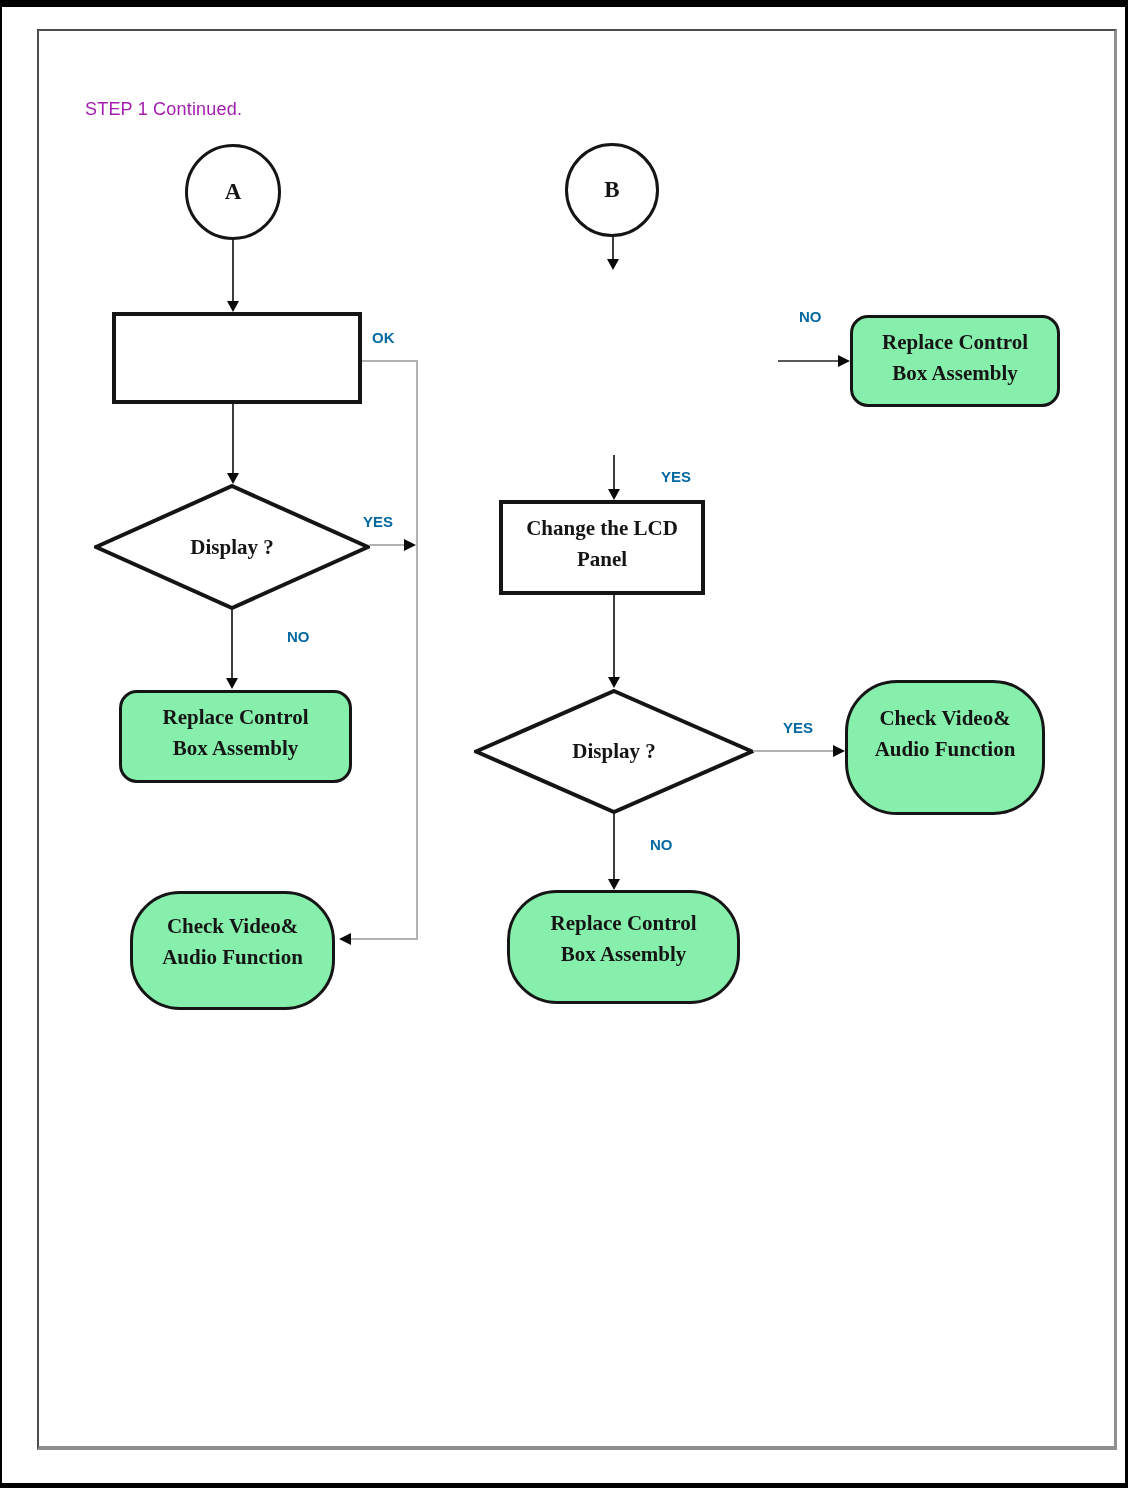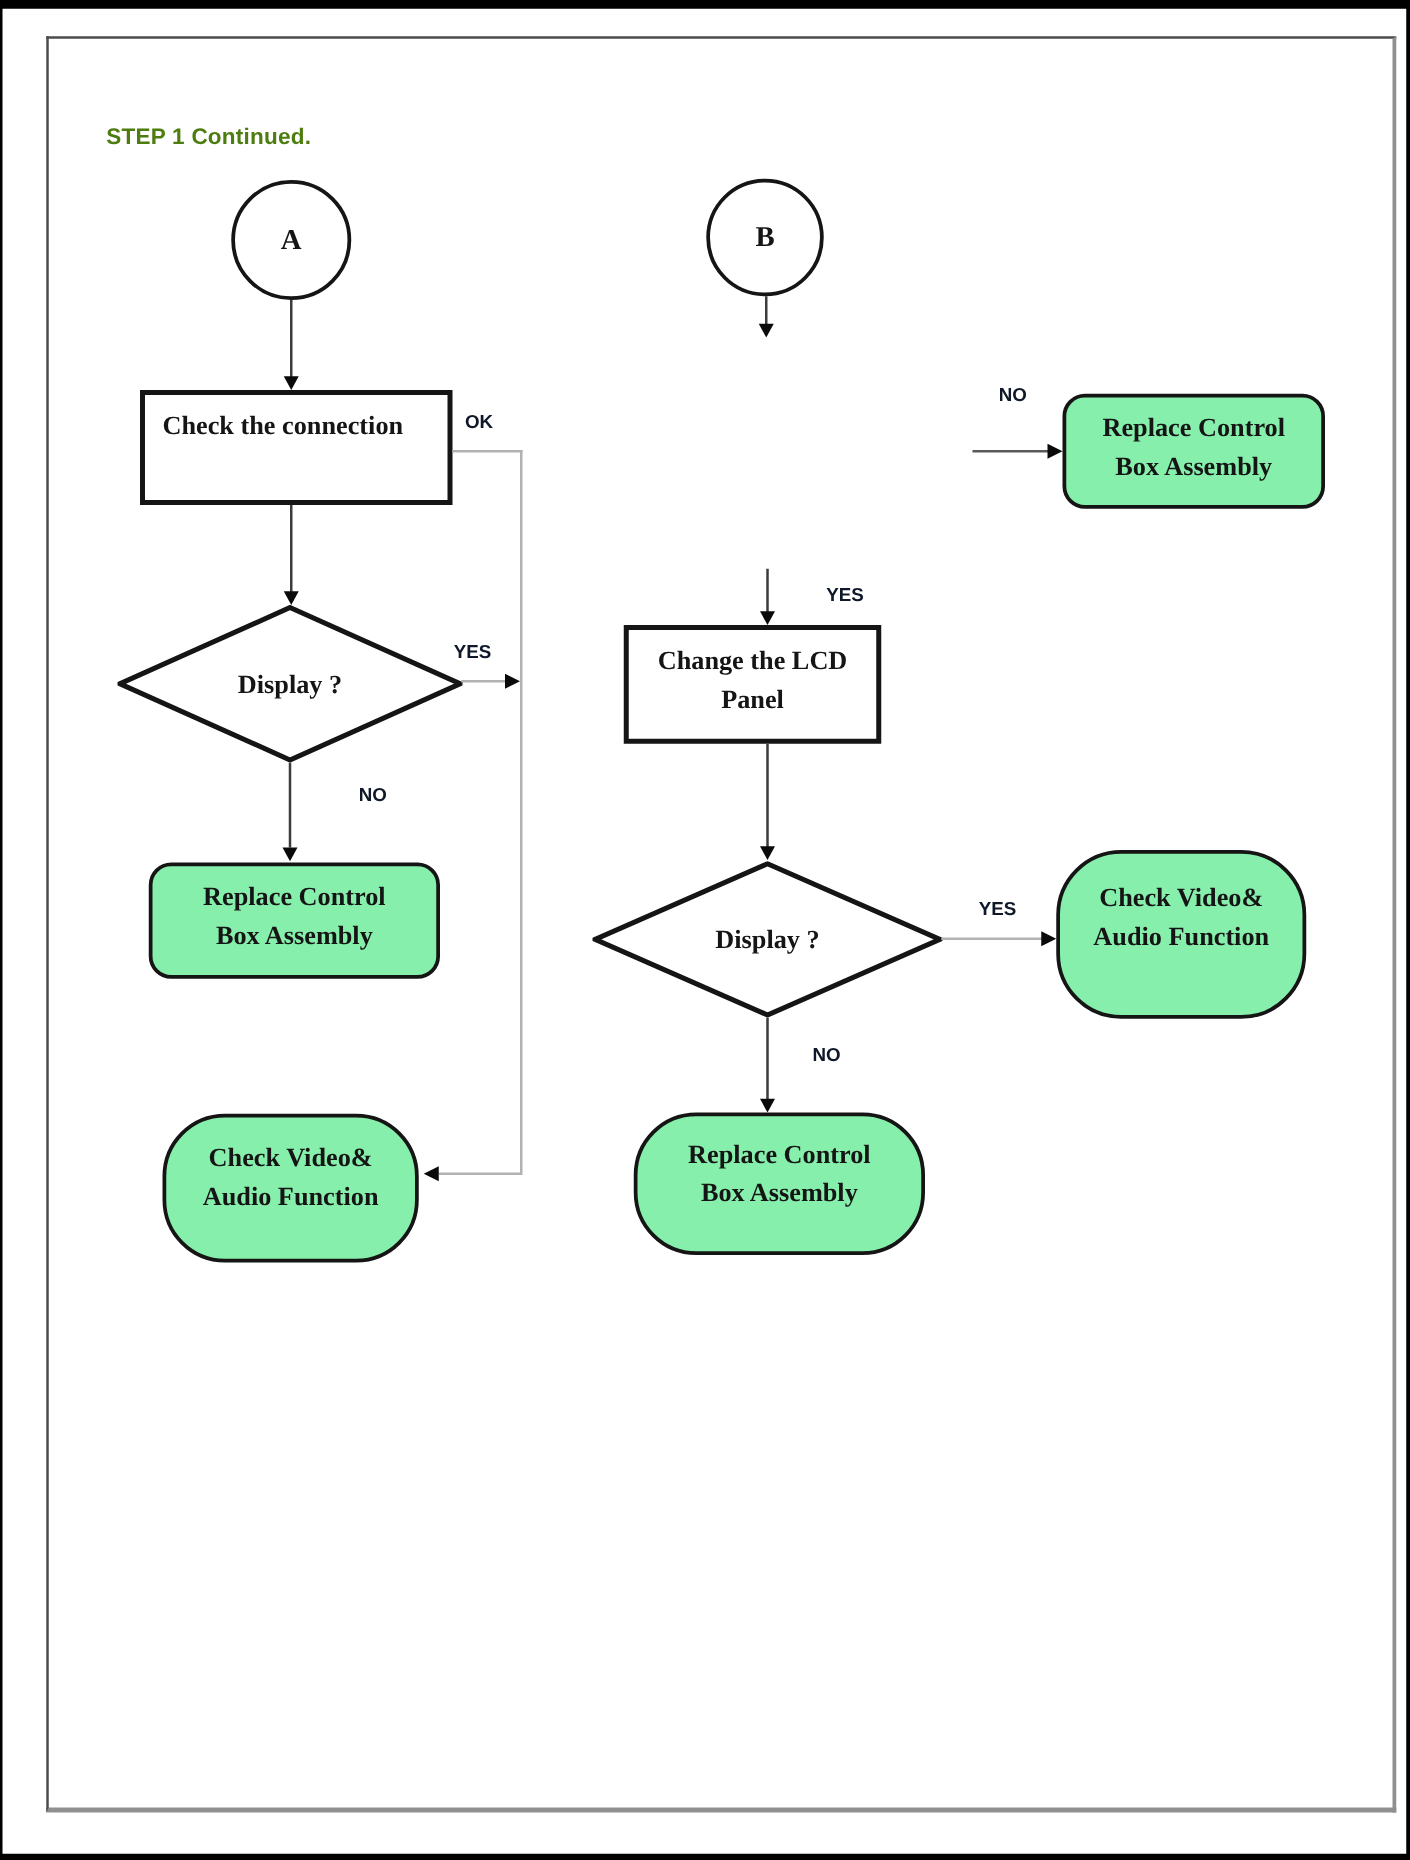--- a/index.html
+++ b/index.html
@@ -9,22 +9,22 @@
     font-family:"Liberation Serif", serif;overflow:hidden;
   }
   .sheet{
     position:absolute;left:35px;top:22px;width:1080px;height:1421px;
     box-sizing:border-box;background:transparent;
     border-top:2px solid #4c4c4c;border-left:2px solid #4c4c4c;
     border-right:3px solid #8f8f8f;border-bottom:4px solid #8f8f8f;
   }
   .title{
     position:absolute;left:83px;top:92px;
-    font-family:"Liberation Sans", sans-serif;font-weight:bold;
-    font-size:18px;color:#4d7c0f;letter-spacing:0.2px;
+    font-family:"Liberation Sans", sans-serif;font-weight:normal;
+    font-size:18px;color:#a21caf;letter-spacing:0.2px;
   }
   .circle{
     position:absolute;box-sizing:border-box;border:3px solid #151515;border-radius:50%;
     display:flex;align-items:center;justify-content:center;background:#fff;
     font-weight:bold;font-size:23px;color:#151515;
   }
   .rect{
     position:absolute;box-sizing:border-box;border:4px solid #151515;background:#fff;
   }
   .round{
@@ -35,21 +35,21 @@
   }
   .rect .pad{padding-top:9px;}
   .diamond{position:absolute;}
   .diamond svg{position:absolute;left:0;top:0;}
   .diamond .dtext{
     position:absolute;left:0;top:0;width:100%;height:100%;
     display:flex;flex-direction:column;align-items:center;justify-content:center;
   }
   .edge-label{
     position:absolute;font-family:"Liberation Sans", sans-serif;font-weight:bold;
-    font-size:15px;color:#0f172a;
+    font-size:15px;color:#0369a1;
   }
   .vline{position:absolute;width:2px;background:#3c3c3c;}
   .hline{position:absolute;height:2px;background:#b2b2b2;}
   .hline.dark{background:#5a5a5a;}
   .vline.gray{background:#b2b2b2;}
   .ah{position:absolute;width:0;height:0;}
   .ah-down{border-left:6px solid transparent;border-right:6px solid transparent;border-top:11px solid #0a0a0a;}
   .ah-right{border-top:6px solid transparent;border-bottom:6px solid transparent;border-left:12px solid #0a0a0a;}
   .ah-left{border-top:6px solid transparent;border-bottom:6px solid transparent;border-right:12px solid #0a0a0a;}
   .signal-word{font-family:"Liberation Sans", sans-serif;font-size:18px;}
@@ -65,21 +65,20 @@
 
   <div class="circle" style="left:183px;top:137px;width:96px;height:96px;">
     <span>A</span>
   </div>
 
   <div class="vline" style="left:230px;top:233px;height:62px;"></div>
   <div class="ah ah-down" style="left:225px;top:294px;"></div>
 
   <div class="rect" style="left:110px;top:305px;width:250px;height:92px;">
     <div class="node-text left-align pad">
-      <div>Check the connection</div>
     </div>
   </div>
 
   <div class="edge-label" style="left:370px;top:322px;">OK</div>
 
   <div class="hline" style="left:360px;top:353px;width:56px;"></div>
   <div class="vline gray" style="left:414px;top:353px;height:580px;"></div>
   <div class="hline" style="left:349px;top:931px;width:66px;"></div>
   <div class="ah ah-left" style="left:337px;top:926px;"></div>
 

